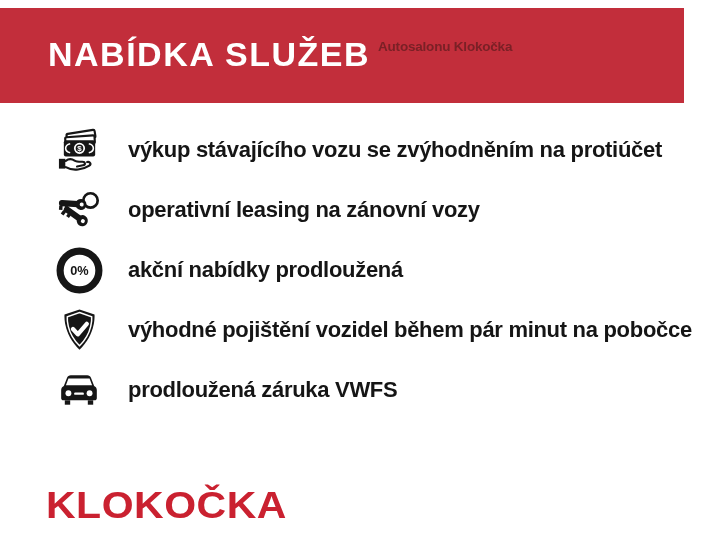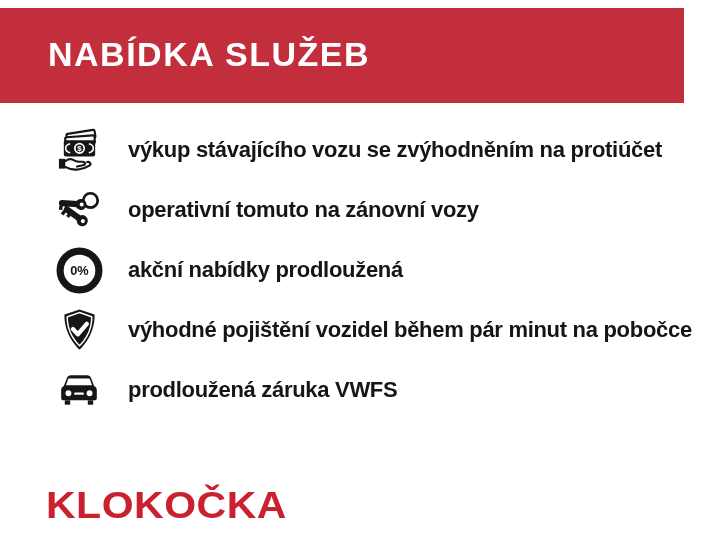--- a/index.html
+++ b/index.html
@@ -41,20 +41,21 @@
     color:#CA2130;font-size:41px;font-weight:bold;letter-spacing:0.5px;
     line-height:1;white-space:nowrap;transform:scaleY(0.92);transform-origin:left top;
   }
 </style>
 </head>
 <body>
 
 <div class="banner">
   <div class="banner-title">NABÍDKA SLUŽEB</div>
   <div class="banner-sub">
+    <div>Autosalonu Klokočka</div>
   </div>
 </div>
 
 <div class="services">
 
   <div class="service-row">
     <span class="icon-box">
       <svg viewBox="0 0 48 48" width="47" height="47" aria-hidden="true">
         <rect x="11" y="5" width="29" height="8" rx="1.5" fill="#ffffff" stroke="#161616" stroke-width="2.2" transform="rotate(-9 25 9)"></rect>
         <rect x="9.5" y="9.5" width="30" height="8" rx="1.5" fill="#ffffff" stroke="#161616" stroke-width="2.2" transform="rotate(-4 25 13)"></rect>
@@ -85,21 +86,21 @@
         </g>
         <g transform="rotate(4 20 18)">
           <rect x="3" y="14.5" width="23" height="6.5" rx="3.2" fill="#161616"></rect>
           <rect x="3.5" y="20.5" width="3.6" height="4.5" fill="#161616"></rect>
           <rect x="9.5" y="20.5" width="3.6" height="3.2" fill="#161616"></rect>
           <circle cx="26" cy="17.8" r="5.8" fill="#161616"></circle>
           <circle cx="26.8" cy="17.8" r="2.1" fill="#ffffff"></circle>
         </g>
       </svg>
     </span>
-    <span class="service-label">operativní tomuto na zánovní vozy</span>
+    <span class="service-label">operativní leasing na zánovní vozy</span>
   </div>
 
   <div class="service-row">
     <span class="icon-box">
       <svg viewBox="0 0 48 48" width="49" height="49" aria-hidden="true">
         <circle cx="24" cy="24" r="19" fill="none" stroke="#161616" stroke-width="7"></circle>
         <text x="24" y="28.5" text-anchor="middle" font-size="12.5" font-weight="bold" fill="#161616" font-family="Liberation Sans, sans-serif">0%</text>
       </svg>
     </span>
     <span class="service-label">akční nabídky prodloužená</span>

